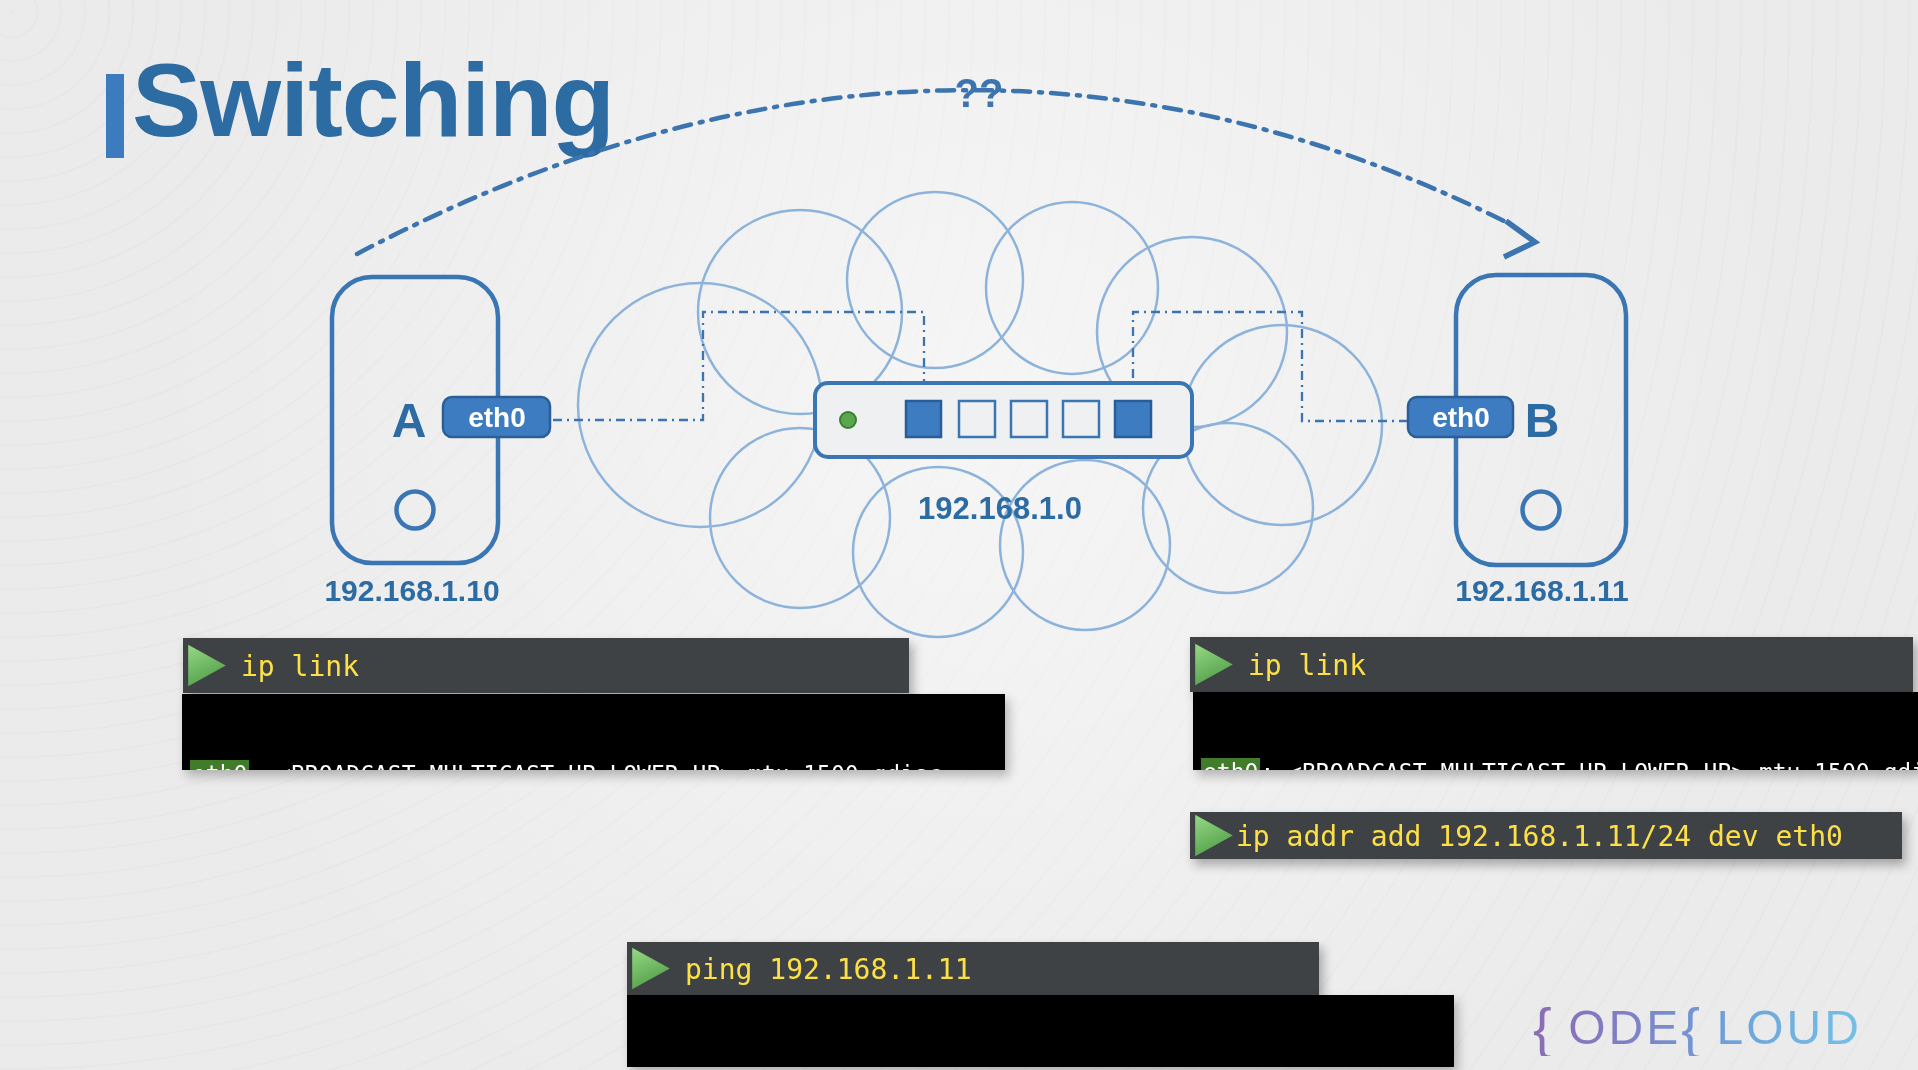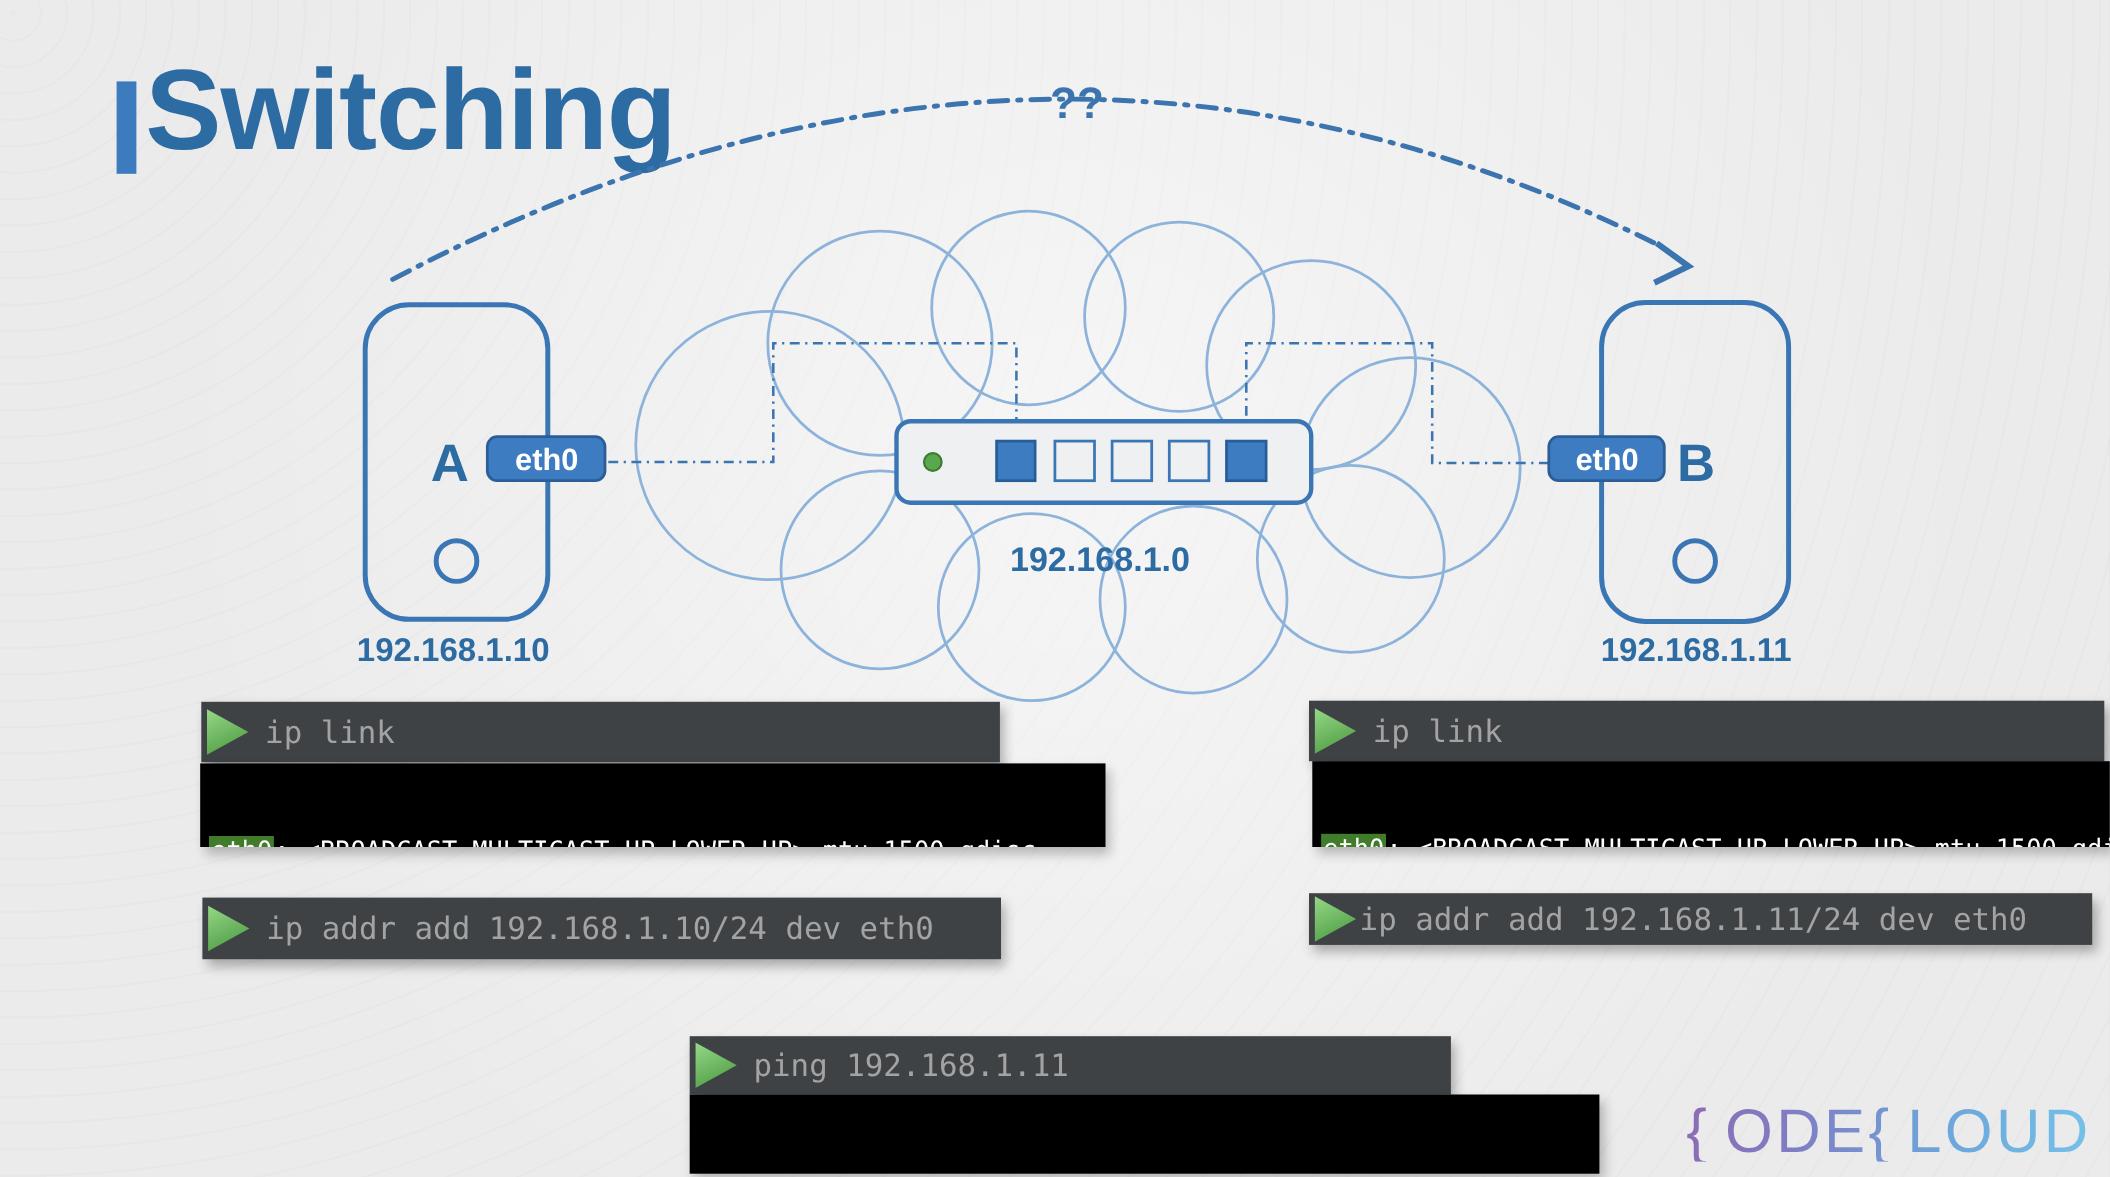--- a/index.html
+++ b/index.html
@@ -16,21 +16,21 @@
   .accent-bar{position:absolute;left:106px;top:74px;width:18px;height:84px;background:#3c7cbe;}
   .title{
     position:absolute;left:132px;top:46px;margin:0;
     font-size:104px;font-weight:bold;letter-spacing:-1px;color:#2d6ba3;line-height:1.05;
   }
   
   .diagram{position:absolute;left:0;top:0;pointer-events:none;}
   
   .term-header{
     position:absolute;background:#3f4245;box-shadow:4px 6px 10px rgba(0,0,0,0.30);
-    font-family:"DejaVu Sans Mono", monospace;color:#a3a3a3;
+    font-family:"DejaVu Sans Mono", monospace;color:#fde047;
   }
   .term-header .cmd{
     position:absolute;left:58px;top:50%;transform:translateY(-50%);
     font-size:28px;white-space:pre;
   }
   .term-header.tight .cmd{left:46px;}
   .play-icon{
     position:absolute;left:4px;top:50%;transform:translateY(-50%);
     width:40px;height:44px;
     background:linear-gradient(155deg,#90d381 10%,#4c9a42 90%);
@@ -47,21 +47,21 @@
   
   .logo{
     position:absolute;left:1533px;top:998px;height:58px;display:flex;align-items:center;
     background:linear-gradient(90deg,#8b6db4 0%,#7f7fc5 28%,#6da4d9 62%,#74c1e9 100%);
     -webkit-background-clip:text;background-clip:text;
     color:transparent;-webkit-text-fill-color:transparent;
     font-family:"Liberation Sans", sans-serif;white-space:pre;
   }
   .lg-brace{font-size:56px;font-weight:400;letter-spacing:0;}
   .lg-chev{font-size:42px;font-weight:bold;transform:scaleY(1.28);margin-left:-9px;margin-right:1px;}
-  .lg-word{font-size:56px;font-weight:400;letter-spacing:3px;}
+  .lg-word{font-size:48px;font-weight:400;letter-spacing:3px;}
 </style>
 </head>
 <body>
 
 <div class="slide">
 
   <div class="accent-bar"></div>
   <h1 class="title">Switching</h1>
 
   <svg class="diagram" width="1918" height="1070" viewBox="0 0 1918 1070">
@@ -118,24 +118,20 @@
 
   <div class="term-header" style="left:183px;top:638px;width:726px;height:55px">
     <span class="play-icon"></span>
     <span class="cmd">ip link</span>
   </div>
   <div class="term-output" style="left:182px;top:694px;width:823px;height:76px">
     <div><span class="hl">eth0</span><span>: &lt;BROADCAST,MULTICAST,UP,LOWER_UP&gt; mtu 1500 qdisc</span></div>
     
   </div>
 
-  <div class="term-header" style="left:184px;top:816px;width:726px;height:56px">
-    <span class="play-icon"></span>
-    <span class="cmd">ip addr add 192.168.1.10/24 dev eth0</span>
-  </div>
 
   <div class="term-header" style="left:1190px;top:637px;width:723px;height:55px">
     <span class="play-icon"></span>
     <span class="cmd">ip link</span>
   </div>
   <div class="term-output" style="left:1193px;top:692px;width:727px;height:78px">
     <div><span class="hl">eth0</span><span>: &lt;BROADCAST,MULTICAST,UP,LOWER_UP&gt; mtu 1500 qdisc</span></div>
     
   </div>
 

